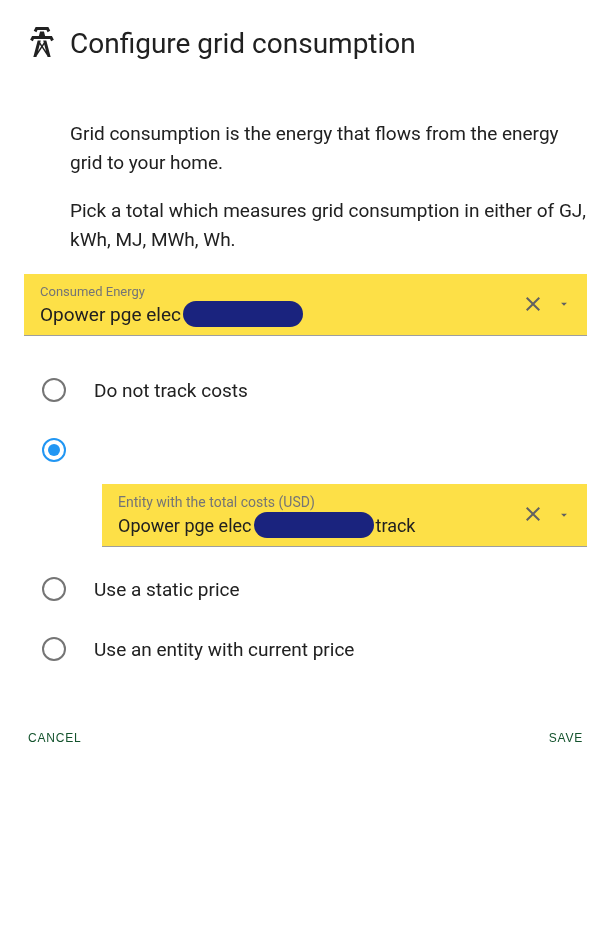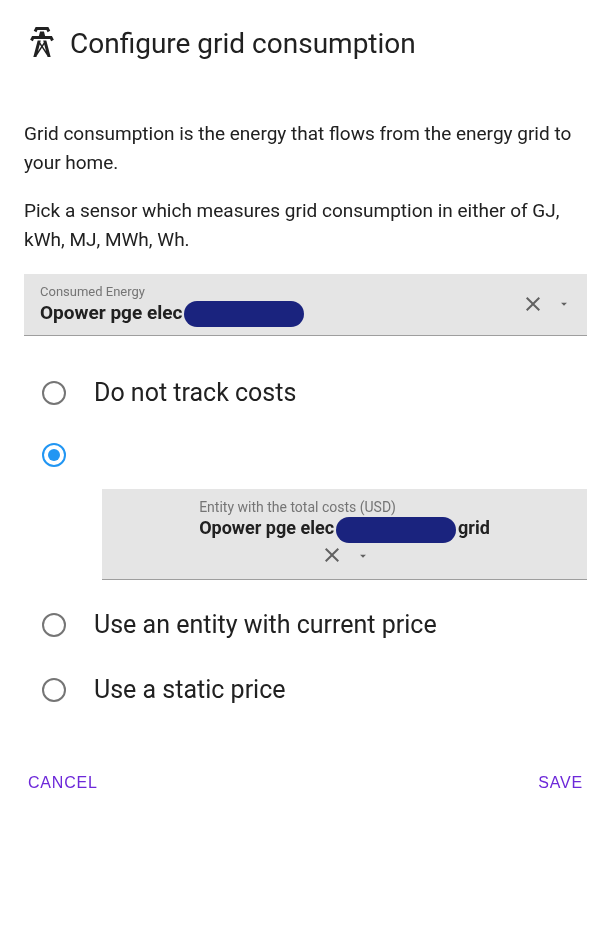--- a/index.html
+++ b/index.html
@@ -30,47 +30,47 @@
     .title {
       font-size: 28px;
       font-weight: 400;
       color: #212121;
     }
     .description {
       font-size: 19px;
       line-height: 1.5;
       color: #212121;
       margin-bottom: 20px;
+      margin-left: 46px;
     }
     .select-field {
-      background: #e5e5e5;
+      background: #fde047;
       border-bottom: 1px solid #9e9e9e;
       padding: 10px 16px 8px 16px;
       display: flex;
       align-items: center;
       margin-bottom: 24px;
       position: relative;
     }
     .select-content {
       flex: 1;
       min-width: 0;
     }
     .select-label {
       font-size: 13px;
       color: #757575;
       margin-bottom: 2px;
     }
     .select-value {
       font-size: 19px;
       color: #212121;
       display: flex;
-      align-items: flex-start;
+      align-items: center;
       gap: 2px;
       white-space: nowrap;
-      font-weight: bold;
     }
     .redacted {
       display: inline-block;
       background: #1a237e;
       border-radius: 14px;
       height: 26px;
       vertical-align: middle;
     }
     .redacted-1 {
       width: 120px;
@@ -113,69 +113,68 @@
       position: absolute;
       width: 12px;
       height: 12px;
       background: #2196f3;
       border-radius: 50%;
       top: 50%;
       left: 50%;
       transform: translate(-50%, -50%);
     }
     .radio-label {
-      font-size: 25px;
+      font-size: 19px;
       color: #212121;
     }
     .nested-field {
       margin-left: 78px;
       margin-top: 4px;
       margin-bottom: 12px;
     }
     .nested-field .select-field {
       margin-bottom: 8px;
-      flex-direction: column;
     }
     .nested-field .select-label {
       font-size: 14px;
     }
     .nested-field .select-value {
       font-size: 18px;
     }
     .footer {
       display: flex;
       justify-content: space-between;
       padding: 20px 24px 24px;
     }
     .btn {
       background: none;
       border: none;
-      font-size: 16px;
+      font-size: 12px;
       font-weight: 500;
       letter-spacing: 0.8px;
-      color: #6d28d9;
+      color: #14532d;
       cursor: pointer;
       padding: 8px 4px;
     }
   </style>
 </head>
 <body>
 
 <div class="dialog">
   <div class="header">
     <span class="header-icon">
       <svg viewBox="0 0 24 24" width="36" height="36" fill="#212121">
         <path d="M8.28 5.45L6.5 4.55L7.76 2H16.23L17.5 4.55L15.72 5.44L15 4H9L8.28 5.45M18.62 8H14.09L13.3 5H10.7L9.91 8H5.38L4.1 10.55L5.89 11.44L6.62 10H17.38L18.1 11.45L19.89 10.56L18.62 8M17.77 22H15.7L15.46 21.1L12 15.9L8.53 21.1L8.3 22H6.23L9.12 11H11.19L10.83 12.35L12 14.1L13.16 12.35L12.81 11H14.88L17.77 22M11.4 15L10.5 13.65L9.32 18.13L11.4 15M14.68 18.12L13.5 13.64L12.6 15L14.68 18.12Z"></path>
       </svg>
     </span>
     <h1 class="title">Configure grid consumption</h1>
   </div>
 
   <p class="description">Grid consumption is the energy that flows from the energy grid to your home.</p>
-  <p class="description">Pick a sensor which measures grid consumption in either of GJ, kWh, MJ, MWh, Wh.</p>
+  <p class="description">Pick a total which measures grid consumption in either of GJ, kWh, MJ, MWh, Wh.</p>
 
   <div class="select-field">
     <div class="select-content">
       <div class="select-label">Consumed Energy</div>
       <div class="select-value">
         <span>Opower pge elec</span>
         <span class="redacted redacted-1"></span>
       </div>
     </div>
     <div class="select-actions">
@@ -204,46 +203,46 @@
       <span class="radio-circle selected"></span>
     </div>
 
     <div class="nested-field">
       <div class="select-field">
         <div class="select-content">
           <div class="select-label">Entity with the total costs (USD)</div>
           <div class="select-value">
             <span>Opower pge elec</span>
             <span class="redacted redacted-2"></span>
-            <span>grid</span>
+            <span>track</span>
           </div>
         </div>
         <div class="select-actions">
           <span class="clear-icon">
             <svg viewBox="0 0 24 24" width="24" height="24" fill="#616161">
                 <path d="M19 6.41L17.59 5L12 10.59L6.41 5L5 6.41L10.59 12L5 17.59L6.41 19L12 13.41L17.59 19L19 17.59L13.41 12L19 6.41Z"></path>
               </svg>
           </span>
           <span class="dropdown-icon">
             <svg viewBox="0 0 24 24" width="14" height="14" fill="#616161">
                 <path d="M7 10L12 15L17 10H7Z"></path>
               </svg>
           </span>
         </div>
       </div>
     </div>
 
     <div class="radio-row">
       <span class="radio-circle"></span>
+      <span class="radio-label">Use a static price</span>
+    </div>
+
+    <div class="radio-row">
+      <span class="radio-circle"></span>
       <span class="radio-label">Use an entity with current price</span>
-    </div>
-
-    <div class="radio-row">
-      <span class="radio-circle"></span>
-      <span class="radio-label">Use a static price</span>
     </div>
 
   </div>
 </div>
 
 <div class="footer">
   <button class="btn">CANCEL</button>
   <button class="btn">SAVE</button>
 </div>
 

